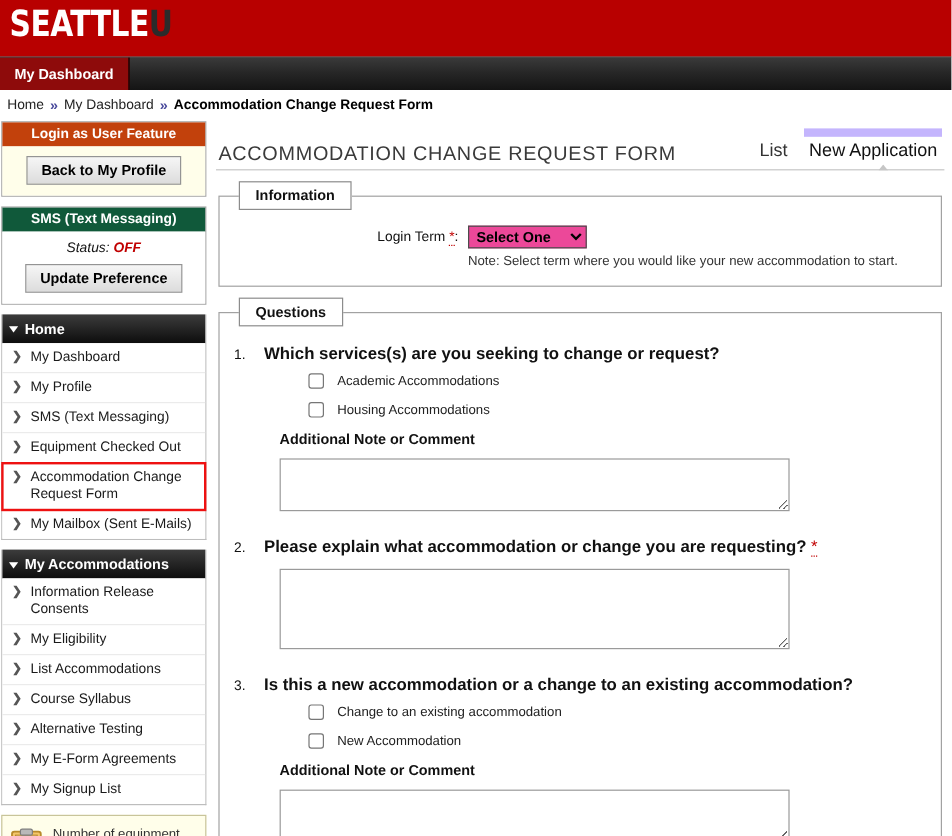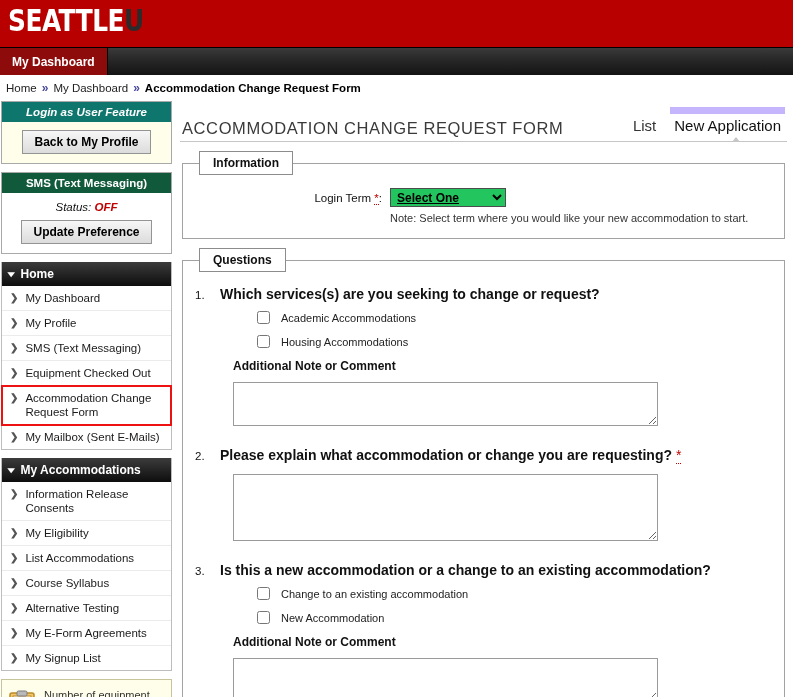--- a/index.html
+++ b/index.html
@@ -72,21 +72,21 @@
 
   
   .panel { border: 1px solid #a9a9a9; margin-bottom: 8px; }
   .panel-head {
     text-align: center;
     font-weight: bold;
     font-size: 11.5px;
     color: #fff;
     padding: 4px 2px;
   }
-  .panel-head.red { background: #0f766e; font-style: italic; }
+  .panel-head.red { background: #c2410c; }
   .panel-head.green { background: #10593a; }
   .panel-body { padding: 8px 6px 9px; text-align: center; }
   .panel-body.cream { background: #fffeea; }
   .panel-body.white { background: #fff; }
 
   .btn {
     display: inline-block;
     background: linear-gradient(to bottom, #f6f6f6, #dcdcdc);
     border: 1px solid #949494;
     padding: 4px 11px;
@@ -214,25 +214,24 @@
     padding-top: 4px;
     flex: 0 0 auto;
   }
   .req { color: #c00000; border-bottom: 1px dotted #c00000; }
   select.term {
     margin-left: 8px;
     font-family: "Liberation Sans", sans-serif;
     font-size: 12px;
     font-weight: bold;
     border: 1px solid #4c4c4c;
-    background: #22c55e;
+    background: #ec4899;
     padding: 1px 2px;
-    width: 116px;
+    width: 99px;
     height: 19px;
-    text-decoration: underline;
   }
   .note {
     padding-left: 195px;
     font-size: 11px;
     color: #333;
     margin-top: 5px;
   }
 
   
   .q { margin-top: 4px; }

